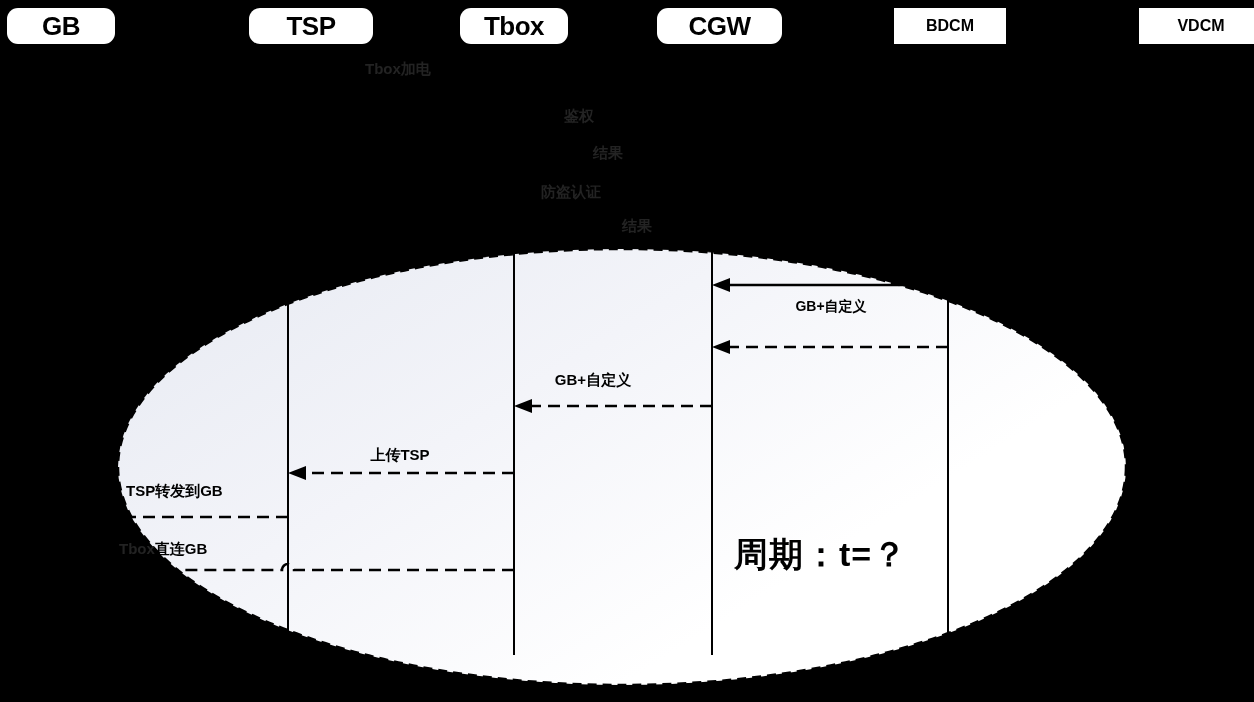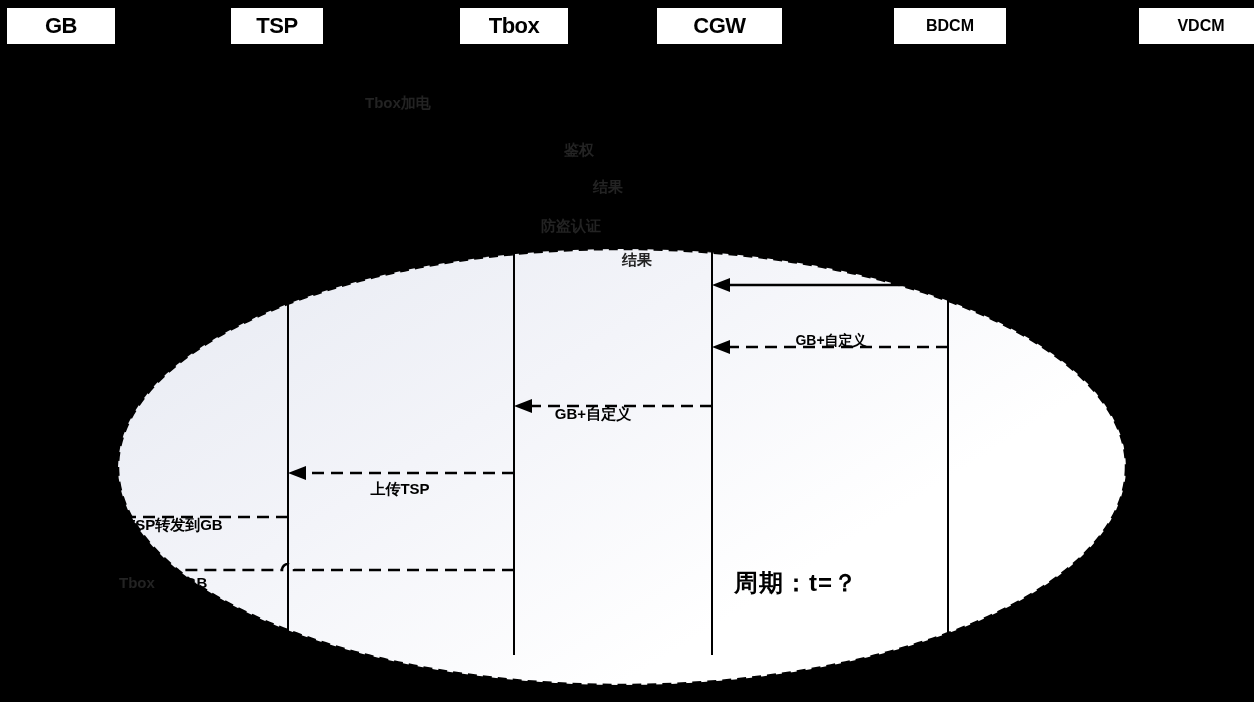--- a/index.html
+++ b/index.html
@@ -12,31 +12,31 @@
   #stage{position:relative;width:1254px;height:702px;}
   svg{position:absolute;left:0;top:0;}
 
   
   .pbox{
     position:absolute;top:8px;height:36px;
     background:#ffffff;
     display:flex;align-items:center;justify-content:center;
     color:#000;font-weight:bold;
   }
-  .pbox.lg{font-size:22px;letter-spacing:-0.5px;}
+  .pbox.lg{font-size:26px;letter-spacing:-0.5px;border-radius:11px;}
   .pbox.sm{font-size:16px;}
 
   
   .lbl{
     position:absolute;color:#000;font-weight:bold;
-    white-space:nowrap;font-size:15px;line-height:1;margin-top:34px;
+    white-space:nowrap;font-size:15px;line-height:1;
   }
   .lbl.center{transform:translateX(-50%);}
   .faint{color:#232323;font-weight:bold;}
-  .cycle{font-size:24px;letter-spacing:1px;}
+  .cycle{font-size:34px;letter-spacing:1px;}
   .msg-sm{font-size:14px;}
 </style>
 </head>
 <body>
 
 <div id="stage">
 
   <svg width="1254" height="702" viewBox="0 0 1254 702">
     <defs>
       <linearGradient id="eg" x1="0" y1="0" x2="0.95" y2="0.65">
@@ -87,21 +87,21 @@
       <g>
         <path d="M514 570 L294 570 A6 6 0 0 0 282 570 L80 570" fill="none" stroke-dasharray="12 7"></path>
         <polygon points="62,570 80,563 80,577" stroke="none"></polygon>
       </g>
     </g>
   </svg>
 
   <div class="pbox lg" style="left:7px;width:108px">
       <span>GB</span>
     </div>
-  <div class="pbox lg" style="left:231px;width:92px">
+  <div class="pbox lg" style="left:249px;width:124px">
       <span>TSP</span>
     </div>
   <div class="pbox lg" style="left:460px;width:108px">
       <span>Tbox</span>
     </div>
   <div class="pbox lg" style="left:657px;width:125px">
       <span>CGW</span>
     </div>
   <div class="pbox sm" style="left:894px;width:112px">
       <span>BDCM</span>

